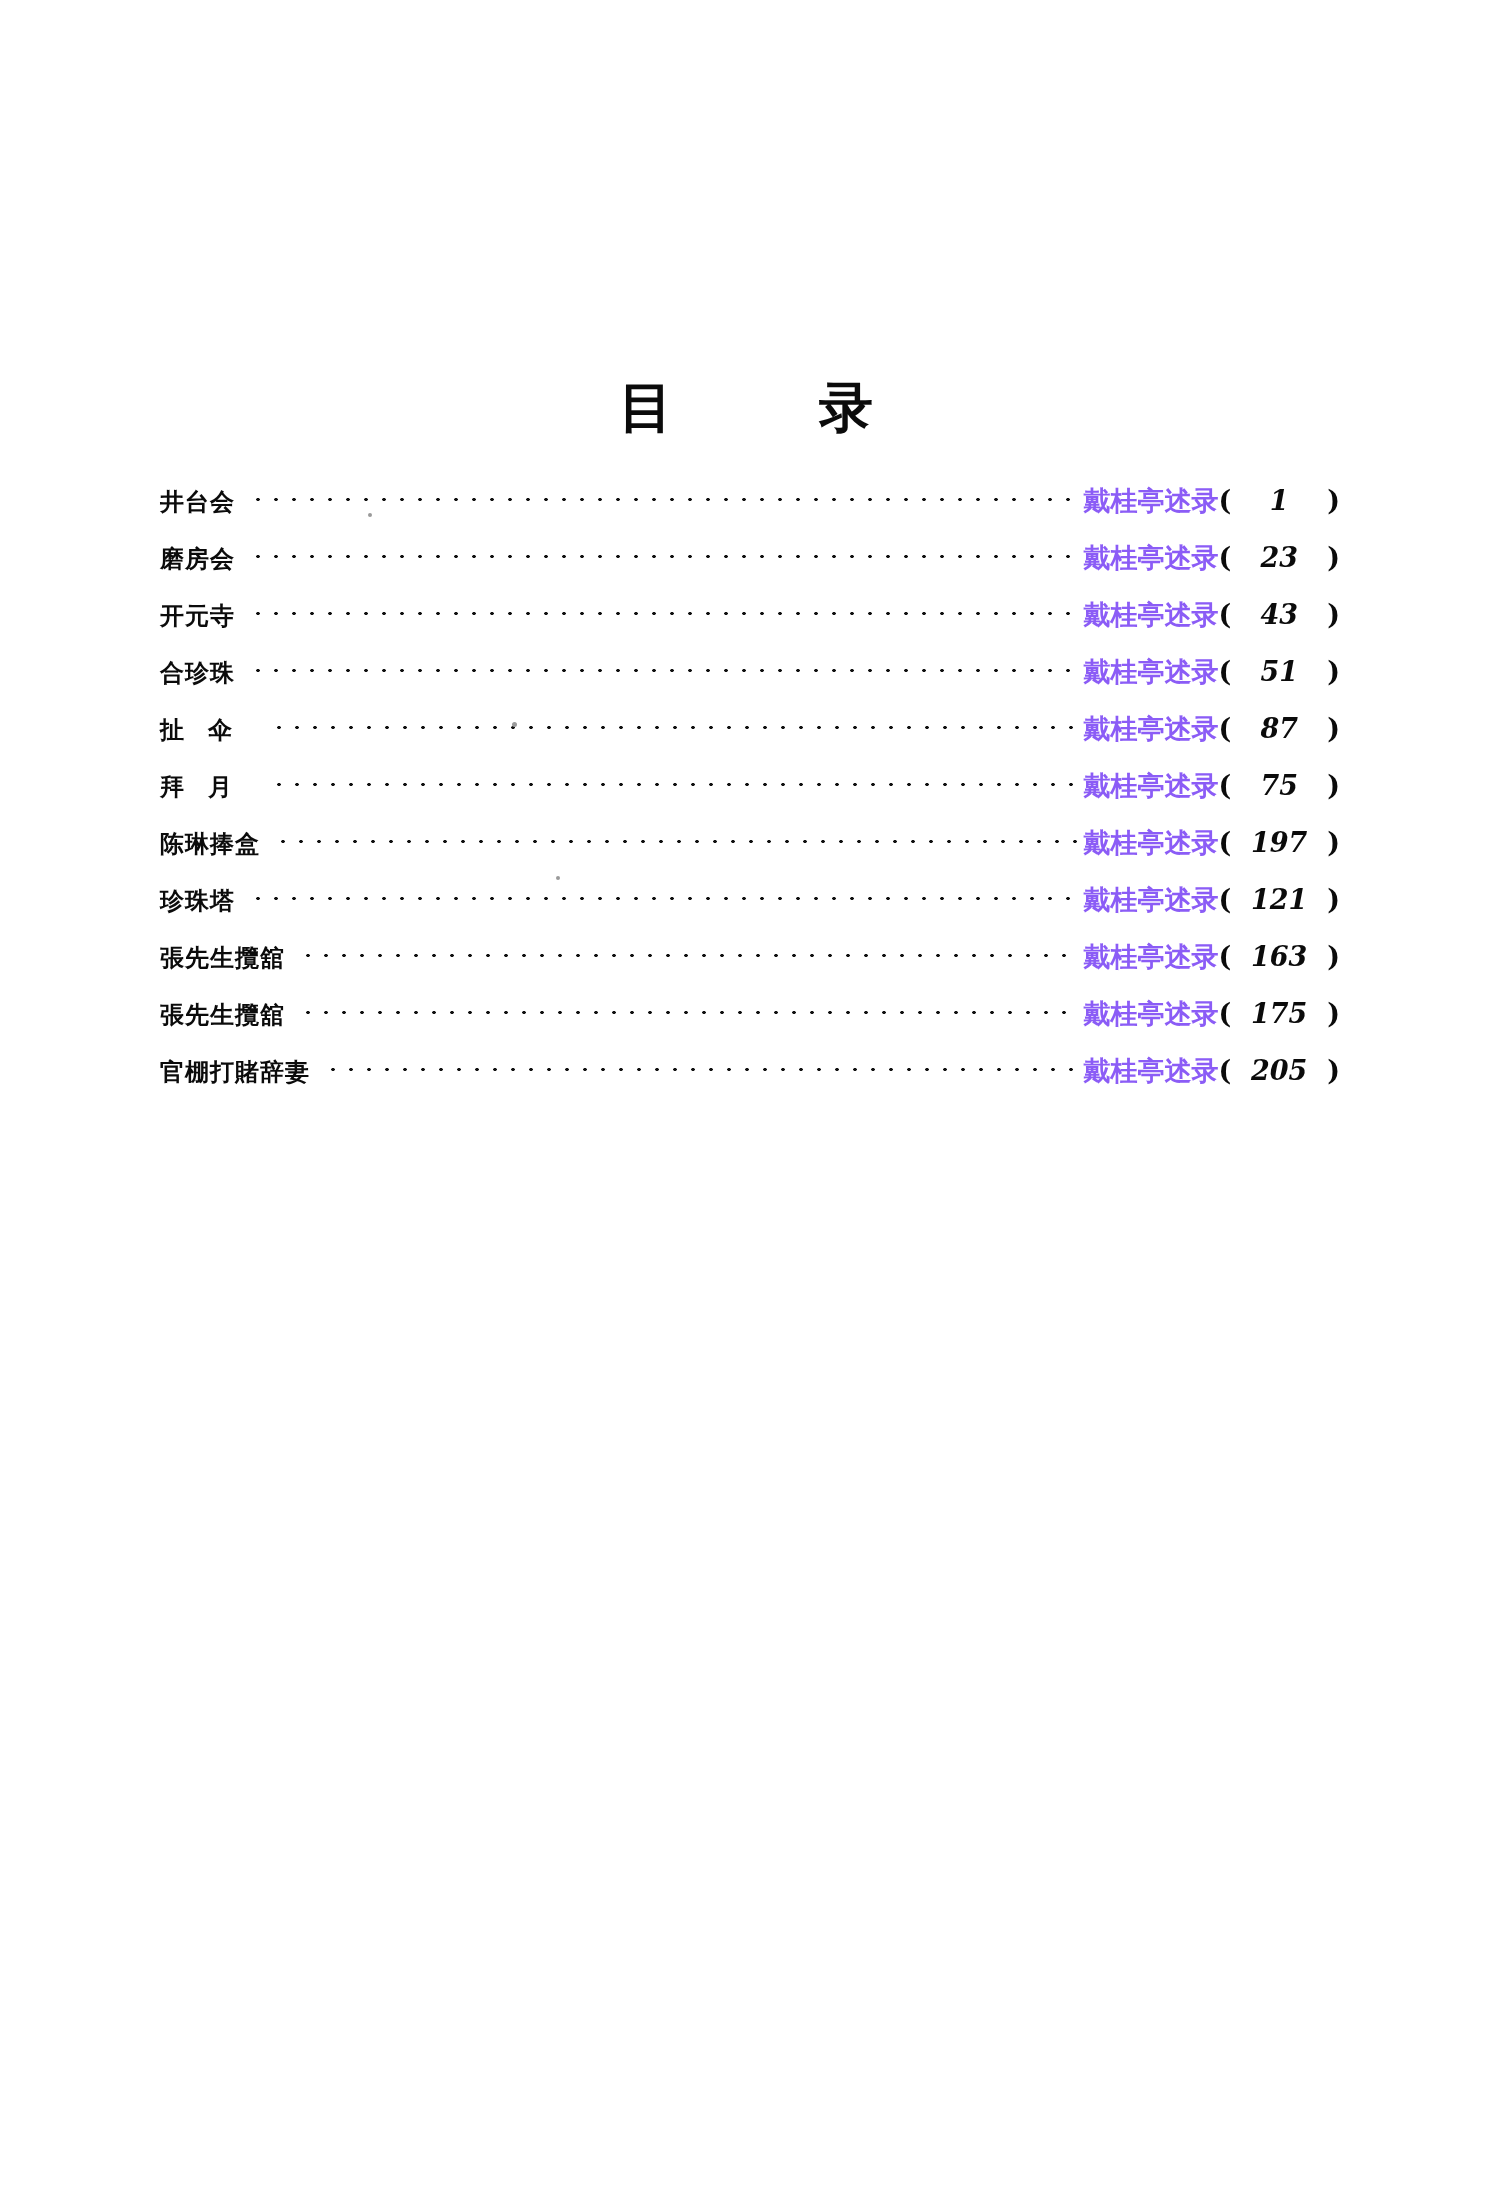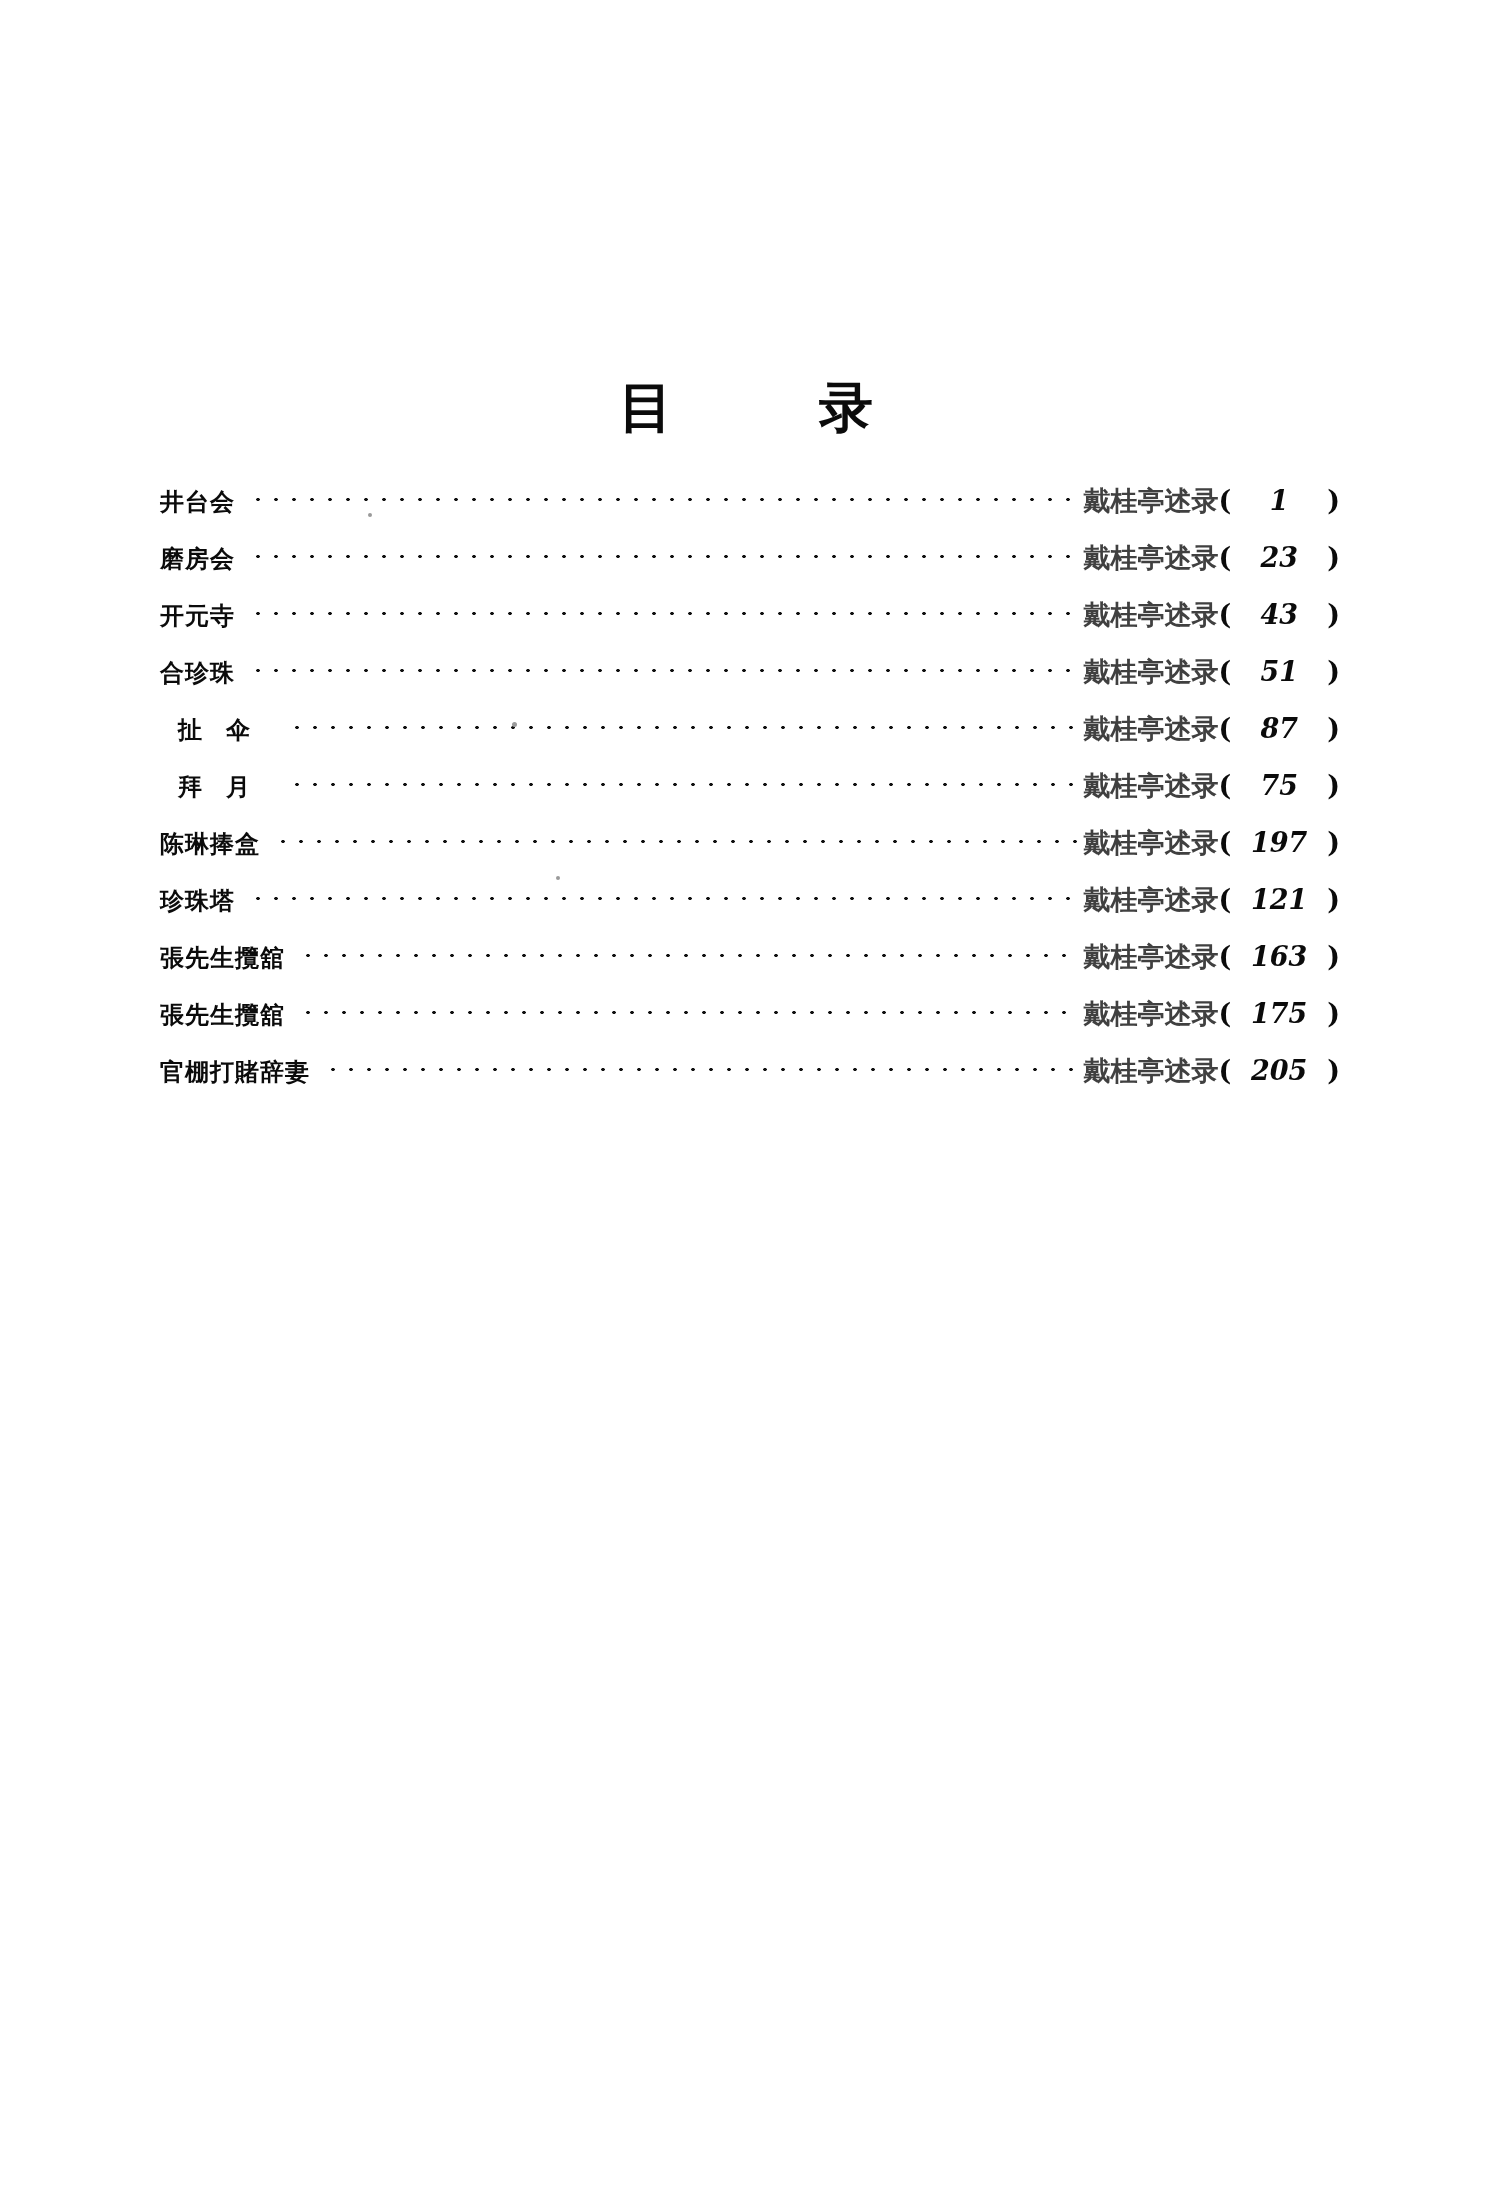--- a/index.html
+++ b/index.html
@@ -57,21 +57,20 @@
     font-weight: bold;
     font-size: 24px;
     color: #0b0b0b;
     flex: 0 0 auto;
     padding-right: 10px;
     letter-spacing: 1px;
   }
 
   .toc-name.spaced {
     letter-spacing: 24px;
-    margin-left: 18px;
   }
 
   .toc-leader {
     flex: 1 1 auto;
     overflow: hidden;
     height: 30px;
     position: relative;
     margin: 0 4px;
   }
   .toc-leader::before {
@@ -84,21 +83,21 @@
     background-image: radial-gradient(circle, #101010 1.6px, rgba(0,0,0,0) 1.9px);
     background-size: 18px 5px;
     background-repeat: repeat-x;
     background-position: left bottom;
   }
 
   .toc-source {
     font-family: "DejaVu Serif", "Liberation Serif", serif;
     font-size: 27px;
     font-weight: bold;
-    color: #404040;
+    color: #8b5cf6;
     flex: 0 0 auto;
     letter-spacing: 0px;
   }
 
   .toc-page {
     font-family: "DejaVu Serif", "Liberation Serif", serif;
     font-style: italic;
     font-weight: bold;
     font-size: 27px;
     color: #0b0b0b;

